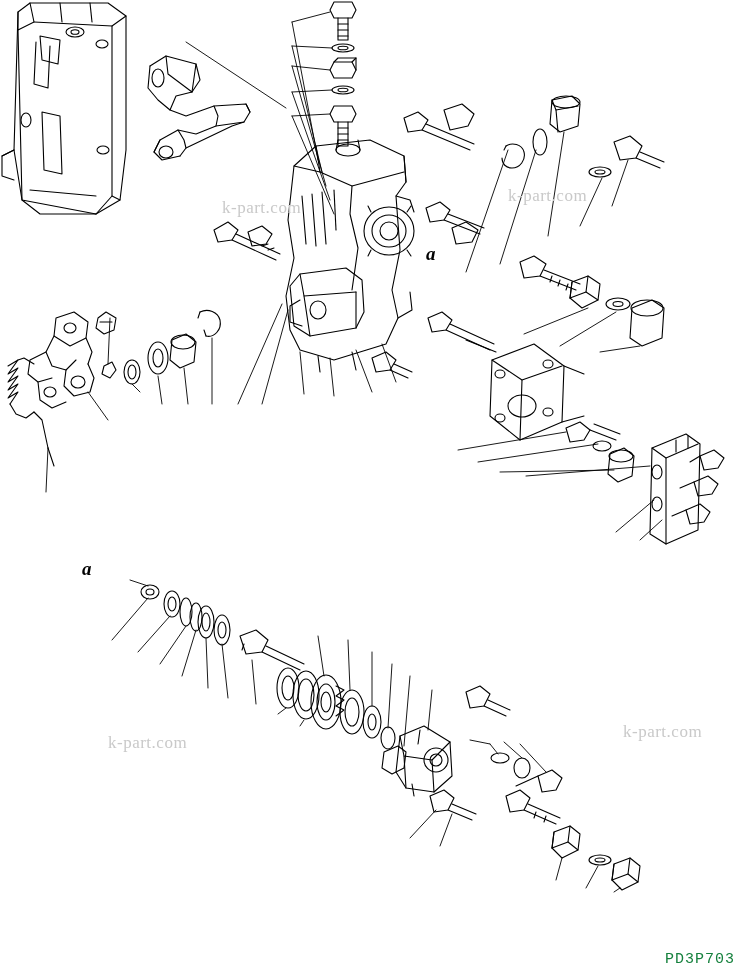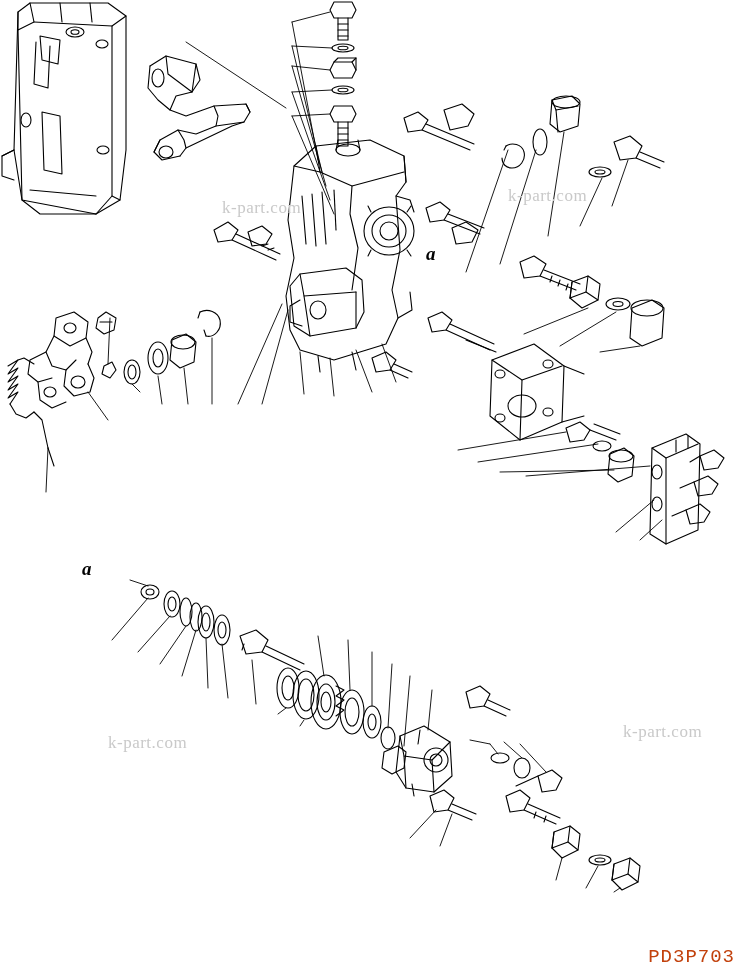--- a/index.html
+++ b/index.html
@@ -40,23 +40,23 @@
     font-style: italic;
     font-weight: bold;
     font-size: 19px;
     color: #000;
   }
   #part-number {
     position: absolute;
     right: 10px;
     bottom: 6px;
     font-family: "Liberation Mono", monospace;
-    font-size: 19px;
+    font-size: 15px;
     letter-spacing: 1px;
-    color: #c2410c;
+    color: #15803d;
   }
 </style>
 </head>
 <body>
 
 <div id="page">
 
   <svg id="diagram-svg" viewBox="0 0 745 974">
     <g fill="none" stroke="#000" stroke-width="1.1" stroke-linejoin="round" stroke-linecap="round">
 

